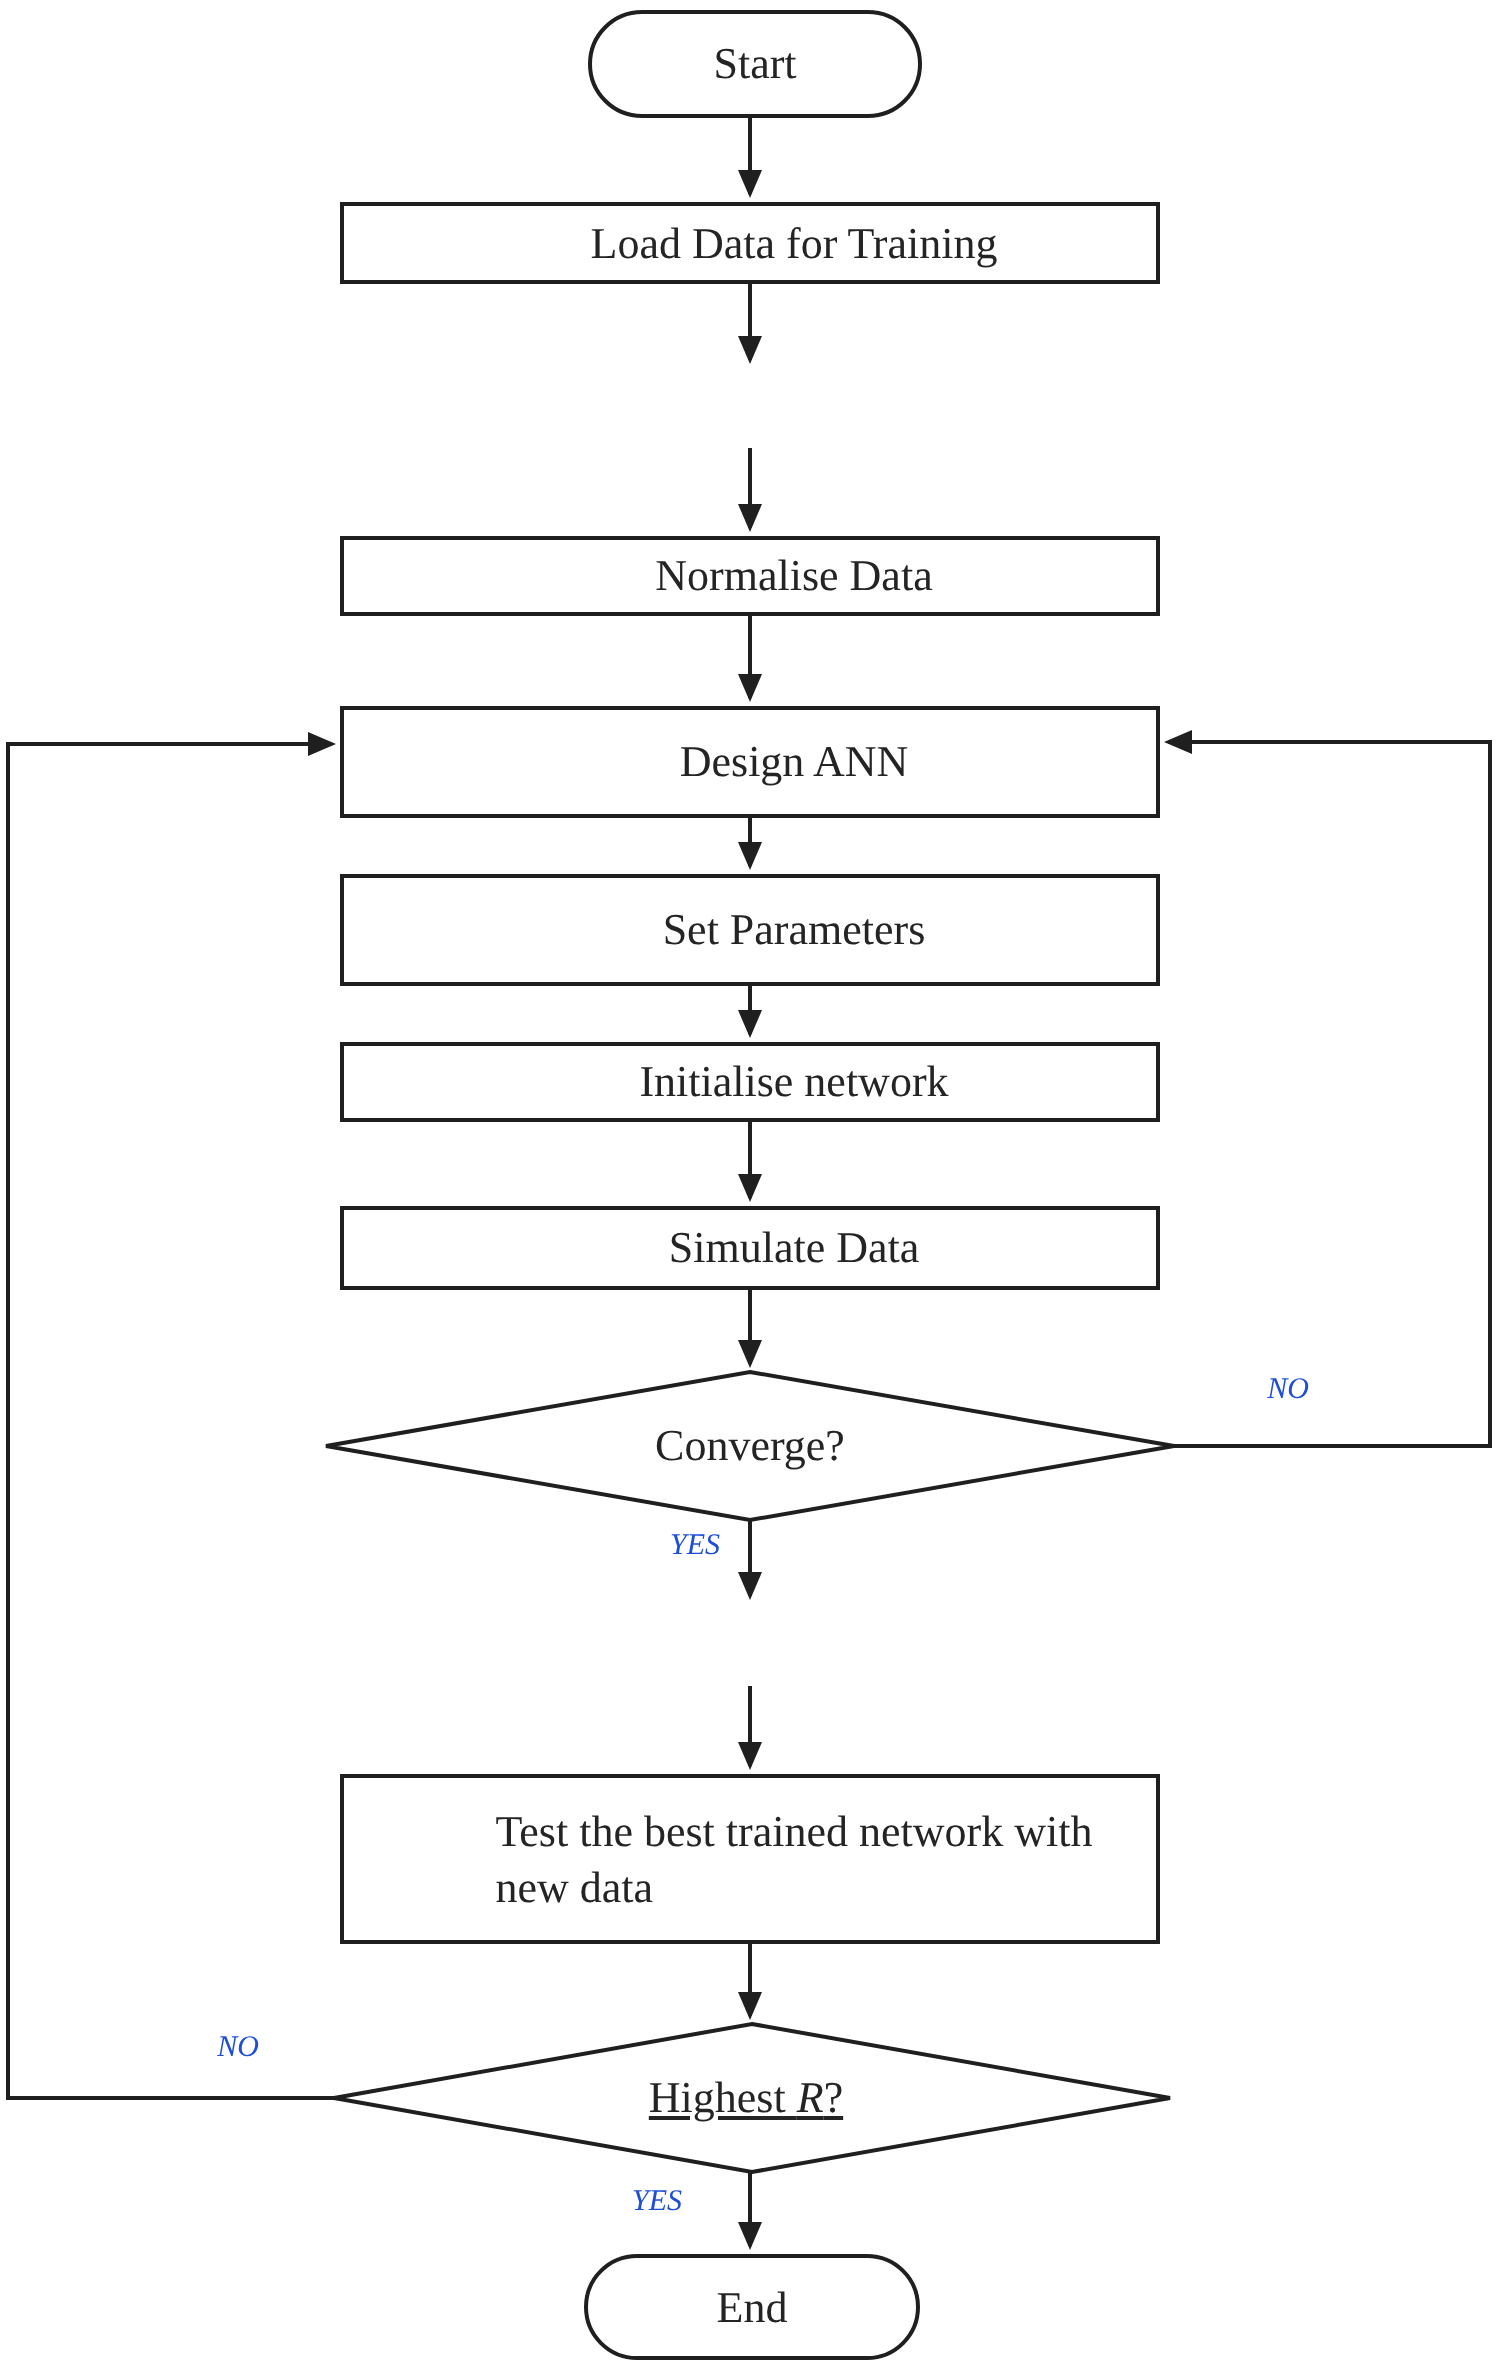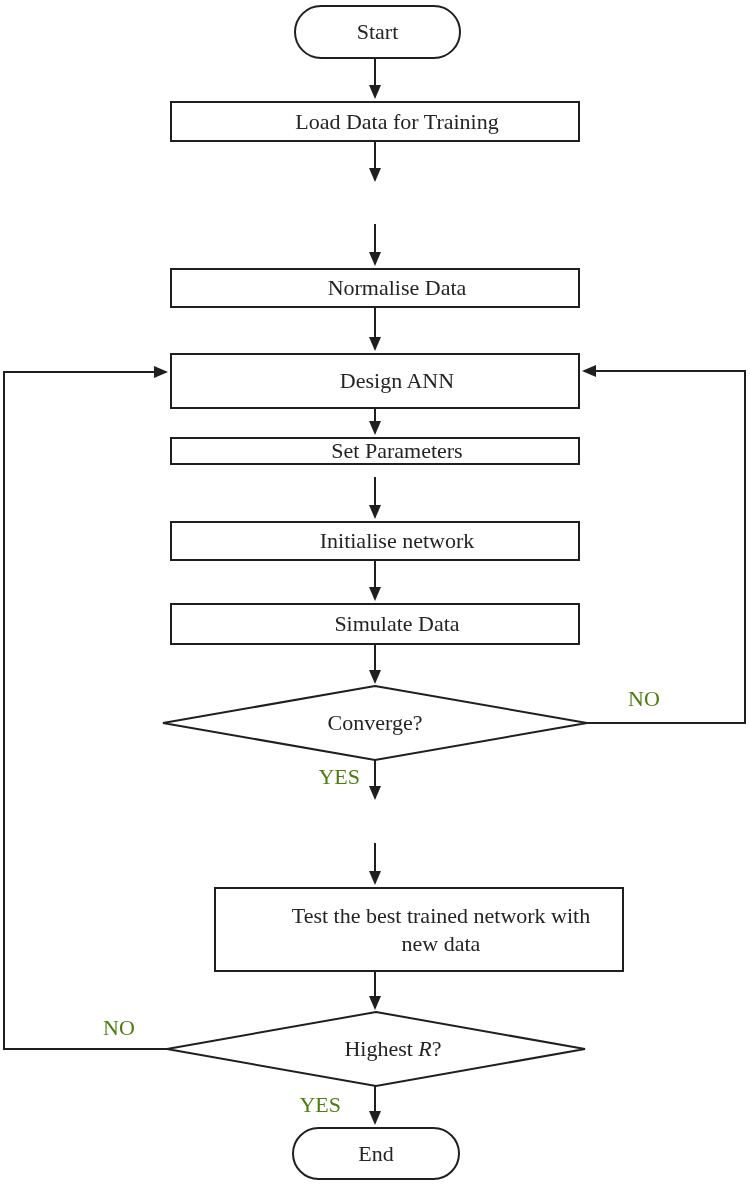--- a/index.html
+++ b/index.html
@@ -22,62 +22,62 @@
     top: 0;
     width: 750px;
     height: 1186px;
   }
   .node {
     position: absolute;
     box-sizing: border-box;
     display: flex;
     align-items: center;
     justify-content: center;
-    text-align: center;
     background: #ffffff;
     font-size: 22px;
     line-height: 1.25;
   }
   .process {
     left: 170px;
     width: 410px;
     border: 2px solid #1f1f1f;
     padding-left: 44px;
   }
   .terminator {
     border: 2px solid #1f1f1f;
   }
   .n-start  { left: 294px; top: 5px;    width: 167px; height: 54px; border-radius: 28px; }
   .n-load   { top: 101px; height: 41px; }
   .n-import { top: 184px; height: 40px; }
   .n-norm   { top: 268px; height: 40px; }
   .n-design { top: 353px; height: 56px; }
-  .n-setp   { top: 437px; height: 28px; }
+  .n-setp   { top: 437px; height: 56px; }
   .n-init   { top: 521px; height: 40px; }
   .n-sim    { top: 603px; height: 42px; }
   .n-select { top: 802px; height: 41px; }
-  .n-test   { top: 887px; height: 85px; margin-left: 44px; }
+  .n-test   { top: 887px; height: 85px; }
   .n-end    { left: 292px; top: 1127px; width: 168px; height: 53px; border-radius: 27px; }
   .diamond-label {
     position: absolute;
     display: flex;
     align-items: center;
     justify-content: center;
     text-align: center;
     font-size: 22px;
     background: transparent;
   }
   .dl-converge { left: 163px; top: 686px; width: 424px; height: 74px; }
-  .dl-highest  { left: 184px; top: 1012px; width: 418px; height: 74px; }
+  .dl-highest  { left: 164px; top: 1012px; width: 418px; height: 74px; text-decoration: underline; }
   .italic-var { font-style: italic; }
   .edge-label {
     position: absolute;
-    font-size: 22px;
+    font-size: 15px;
     line-height: 1.0;
-    color: #4d7c0f;
+    color: #1d4ed8;
+    font-style: italic;
   }
   .el-no-right  { left: 612px; top: 688px;  width: 64px; text-align: center; }
   .el-yes-conv  { left: 296px; top: 766px;  width: 64px; text-align: right; }
   .el-no-left   { left: 87px;  top: 1017px; width: 64px; text-align: center; }
   .el-yes-end   { left: 277px; top: 1094px; width: 64px; text-align: right; }
   .two-line span { display: block; }
 </style>
 </head>
 <body>
 

